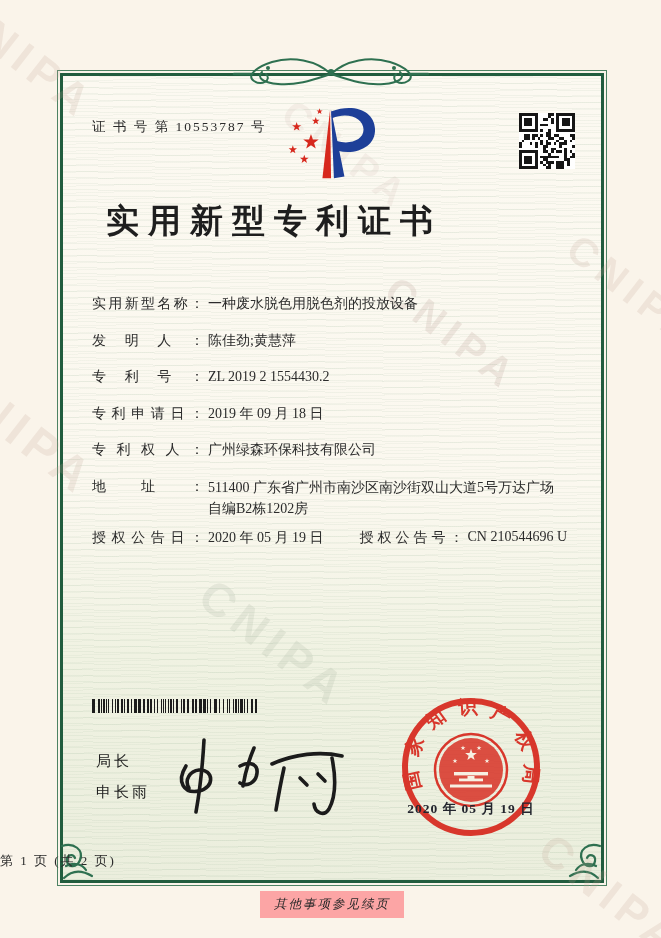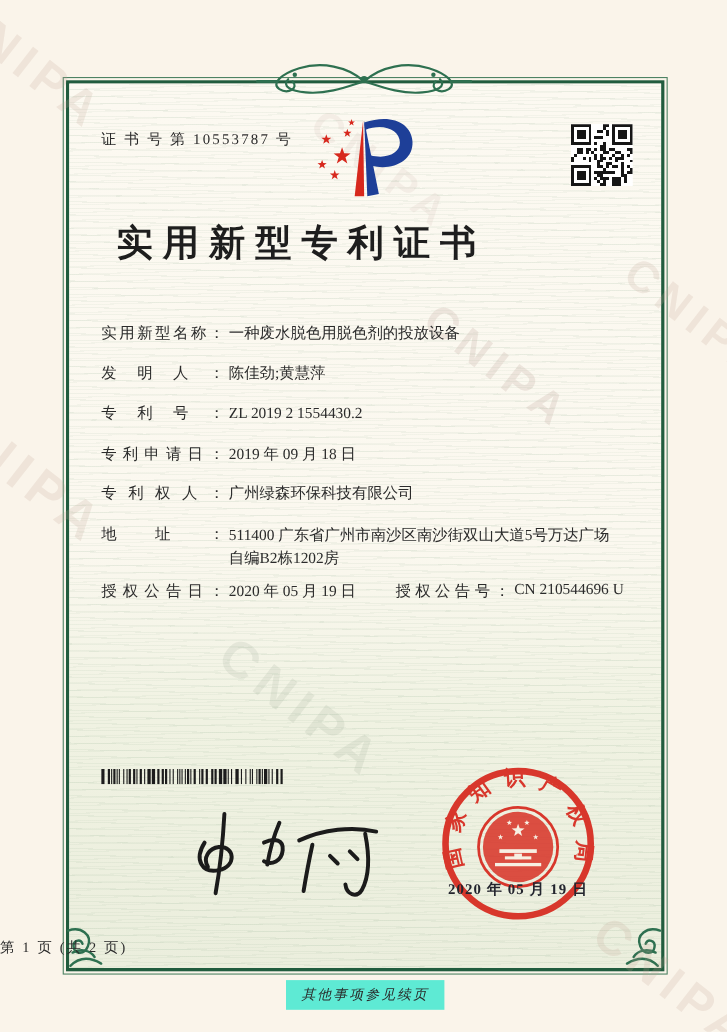--- a/index.html
+++ b/index.html
@@ -54,21 +54,21 @@
              font-size:13.5px;font-weight:bold;color:#23252e;z-index:8;letter-spacing:1px;}
 
   .director{position:absolute;left:96px;top:745px;font-size:15px;line-height:31px;
             color:#1d1d1d;z-index:6;letter-spacing:3px;
             font-family:"Liberation Sans","DejaVu Sans",sans-serif;}
   .signature{position:absolute;left:168px;top:736px;z-index:6;}
 
   .page-info{position:absolute;left:0;top:852px;width:661px;
              font-size:13px;letter-spacing:2px;color:#2b2b2b;z-index:6;}
 
-  .cont-note{position:absolute;left:260px;top:891px;background:#5eead4;
+  .cont-note{position:absolute;left:260px;top:891px;background:#fca5a5;
              padding:5px 14px;font-size:12.5px;letter-spacing:2px;font-style:italic;
              color:#2a2a2a;z-index:6;}
 </style>
 </head>
 <body>
 
 <div class="page">
 
   <div class="wm" style="left:-28px;top:-14px;font-size:44px;">CNIPA</div>
   <div class="wm" style="left:300px;top:92px;font-size:38px;color:rgba(196,164,152,0.13);">CNIPA</div>
@@ -367,20 +367,24 @@
           <rect x="-3.5" y="6" width="7" height="5"></rect>
         </g>
       </g>
       <defs>
         <path id="star2" d="M0,-10 L2.35,-3.24 L9.51,-3.09 L3.8,1.24 L5.88,8.09 L0,4 L-5.88,8.09 L-3.8,1.24 L-9.51,-3.09 L-2.35,-3.24 Z"></path>
       </defs>
     </g>
   </svg>
   <div class="seal-date">2020 年 05 月 19 日</div>
 
+  <div class="director">
+    <div>局长</div>
+    <div>申长雨</div>
+  </div>
 
   <svg class="signature" width="180" height="82" viewBox="0 0 180 82">
     <g stroke="#1b1b1b" stroke-width="3.6" fill="none" stroke-linecap="round" stroke-linejoin="round">
       <path d="M36,4 C35,22 33,48 28,76"></path>
       <path d="M18,30 C8,46 16,58 31,55 C47,52 46,33 31,34 C22,35 16,44 21,52"></path>
       <path d="M86,12 C80,26 77,38 75,50"></path>
       <path d="M72,30 C82,25 90,28 89,37 C88,47 79,51 72,47"></path>
       <path d="M104,28 C126,18 152,15 174,20"></path>
       <path d="M116,32 C112,50 110,62 108,74"></path>
       <path d="M164,22 C168,42 168,60 161,73 C156,81 147,77 146,68"></path>

